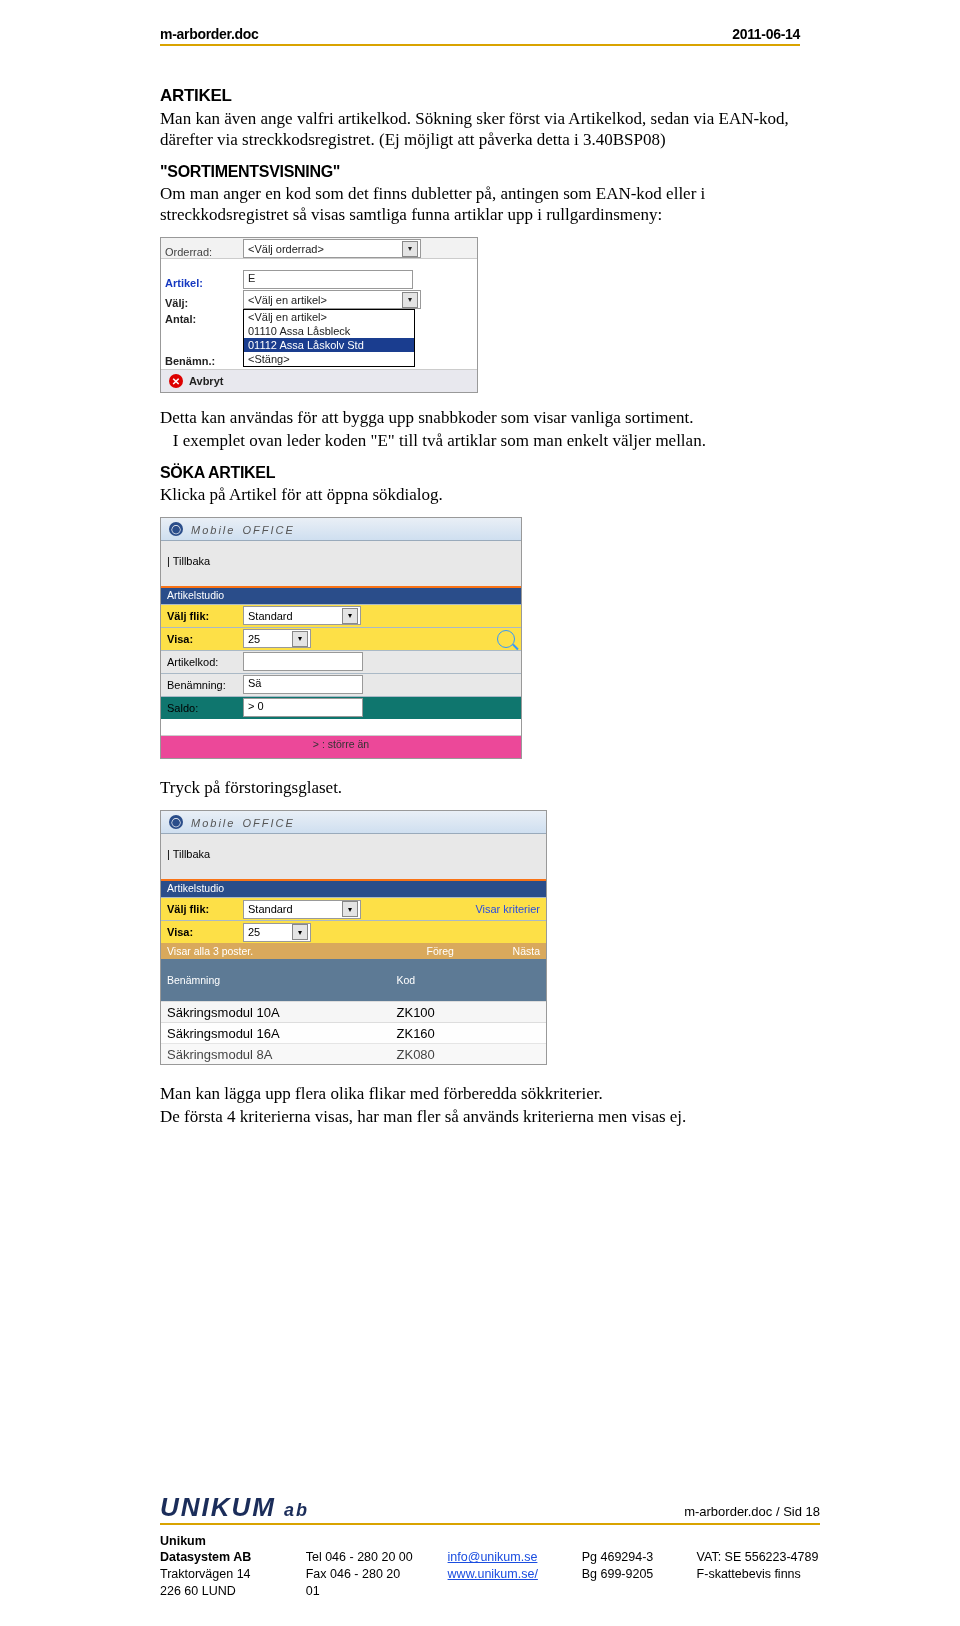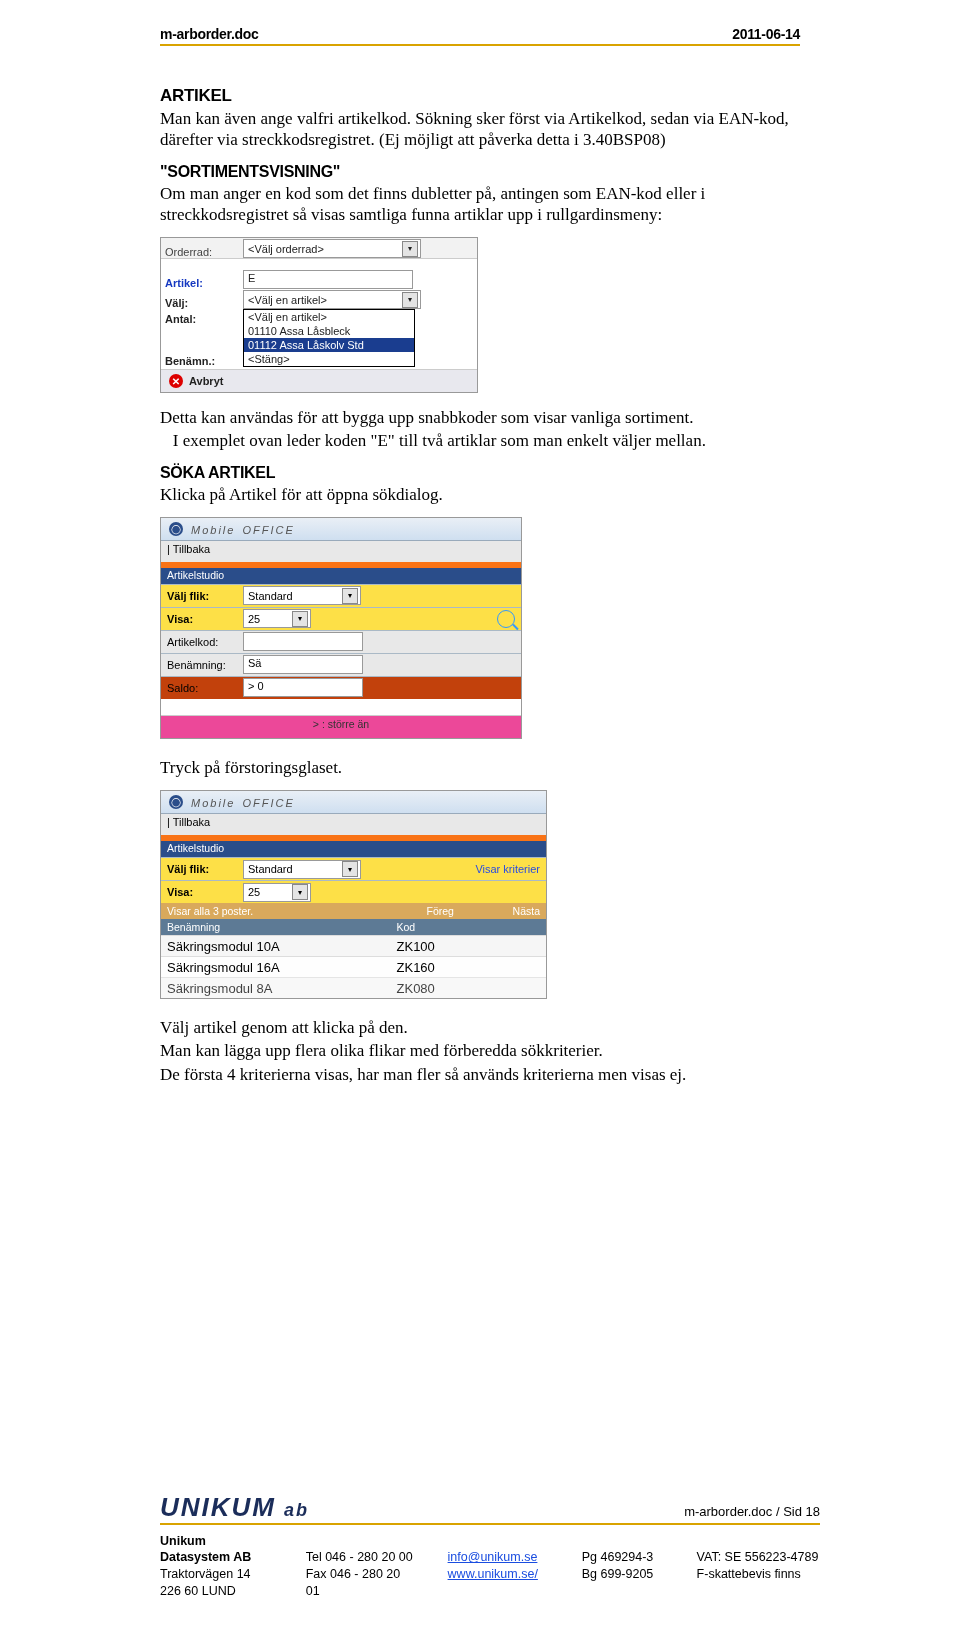--- a/index.html
+++ b/index.html
@@ -18,30 +18,30 @@
   .dropdown-list{border:1px solid #000;background:#fff;font-size:11px}
   .dropdown-list .opt{padding:1px 4px}
   .dropdown-list .opt.sel{background:#1a3d8f;color:#fff}
   .avbryt{font-weight:bold;height:22px;display:flex;align-items:center;background:#e8e8ee;border-top:1px solid #ccc}
   .avbryt-icon{width:14px;height:14px;border-radius:50%;background:#d00;color:#fff;font-size:10px;display:flex;align-items:center;justify-content:center;margin:0 6px 0 8px}
   .mo-shot{border:1px solid #999;margin:12px 0 18px 0;font-family:Tahoma,Arial,sans-serif;font-size:11px;color:#000;background:#fff;width:360px}
   .mo-titlebar{background:linear-gradient(to bottom,#e9eff6,#cfdff0);height:22px;display:flex;align-items:center;padding-left:8px;border-bottom:1px solid #9ab}
   .mo-globe{width:14px;height:14px;border-radius:50%;background:#2a4d8a;color:#fff;font-size:9px;display:flex;align-items:center;justify-content:center;margin-right:6px}
   .mo-logo{font-weight:bold;font-style:italic;font-size:14px;color:#2a4d8a}
   .mo-logo span{font-weight:normal;color:#555;letter-spacing:2px;font-size:11px;margin-left:2px}
-  .mo-crumb{background:#e8e8e8;height:17px;padding:2px 6px;border-bottom:6px solid #f97316}
+  .mo-crumb{background:#e8e8e8;height:17px;padding:14px 6px;border-bottom:2px solid #f97316}
   .mo-section-bar{background:#2a4d8a;color:#fff;font-size:10.5px;height:14px;padding:1px 6px}
   .mo-form{background:#fde047}
   .mo-form-row{display:flex;align-items:center;height:22px;border-top:1px solid #aab9c6;padding:0 6px}
   .mo-form-lab{width:76px;font-weight:bold}
   .mo-search-ic{width:16px;height:16px;border-radius:50%;border:1.5px solid #39f;position:relative;margin-left:10px}
   .mo-search-ic:after{content:'';position:absolute;width:7px;height:2px;background:#39f;transform:rotate(45deg);right:-5px;bottom:-1px}
   .mo-foot{background:#ec4899;height:18px;padding:2px 6px;border-top:1px solid #ccc;font-size:10.5px;color:#333;text-align:center}
   .mo-peach-bar{background:#d9a95c;color:#fff;font-size:10.5px;height:16px;display:flex;align-items:center;padding:0 6px}
-  .mo-tbl-head{background:#5d7a95;color:#fff;font-size:10.5px;height:16px;display:flex;align-items:center;padding:0 6px}
+  .mo-tbl-head{background:#5d7a95;color:#fff;font-size:10.5px;height:16px;display:flex;align-items:center;padding:13px 6px}
   .mo-tbl-row{height:20px;display:flex;align-items:center;background:#f6f6f6;border-top:1px solid #ddd;padding:0 6px;font-size:13px}
   .mo-tbl-row:nth-child(even){background:#fefefe}
   .link-blue{color:#2a4de0}
   .footer{position:absolute;left:86px;right:66px;bottom:26px}
   .foot-rule{height:2px;background:#d9a300;margin-bottom:4px}
   .foot-logo{display:flex;align-items:baseline;justify-content:space-between}
   .unikum{font-family:Arial,sans-serif;font-weight:900;font-size:26px;letter-spacing:2px;color:#1b2d5a;font-style:italic}
   .unikum .ab{font-size:18px;letter-spacing:2px;font-weight:700;margin-left:8px}
   .foot-page{font-family:"Arial Narrow",Arial;font-size:13px}
   .foot-cols{display:flex;gap:30px;font-family:"Arial Narrow",Arial;font-size:12.5px;margin-top:8px}
@@ -138,21 +138,21 @@
     </div>
     <div style="background:#e8e8e8">
       <div class="mo-form-row" style="background:#e8e8e8">
         <div style="width:76px">Artikelkod:</div>
         <div class="ui-input" style="width:110px"></div>
       </div>
       <div class="mo-form-row" style="background:#e8e8e8">
         <div style="width:76px">Benämning:</div>
         <div class="ui-input" style="width:110px">Sä</div>
       </div>
-      <div class="mo-form-row" style="background:#c2410c">
+      <div class="mo-form-row" style="background:#0f766e">
         <div style="width:76px">Saldo:</div>
         <div class="ui-input" style="width:110px">&gt; 0</div>
       </div>
     </div>
     <div style="height:16px;background:#fff"></div>
     <div class="mo-foot">&gt; : större än</div>
   </div>
 
   <div class="body-text">Tryck på förstoringsglaset.</div>
 
@@ -199,21 +199,20 @@
         <span style="flex:1.6">Säkringsmodul 16A</span>
         <span style="flex:1">ZK160</span>
       </div>
       <div class="mo-tbl-row" style="opacity:.75">
         <span style="flex:1.6">Säkringsmodul 8A</span>
         <span style="flex:1">ZK080</span>
       </div>
     </div>
   </div>
 
-  <div class="body-text">Välj artikel genom att klicka på den.</div>
   <div class="body-text">Man kan lägga upp flera olika flikar med förberedda sökkriterier.</div>
   <div class="body-text">De första 4 kriterierna visas, har man fler så används kriterierna men visas ej.</div>
 
   <div class="footer">
     <div class="foot-logo">
       <div class="unikum">
         <span>UNIKUM</span><span class="ab">ab</span>
       </div>
       <div class="foot-page">
         <span>m-arborder.doc / Sid 18</span>

